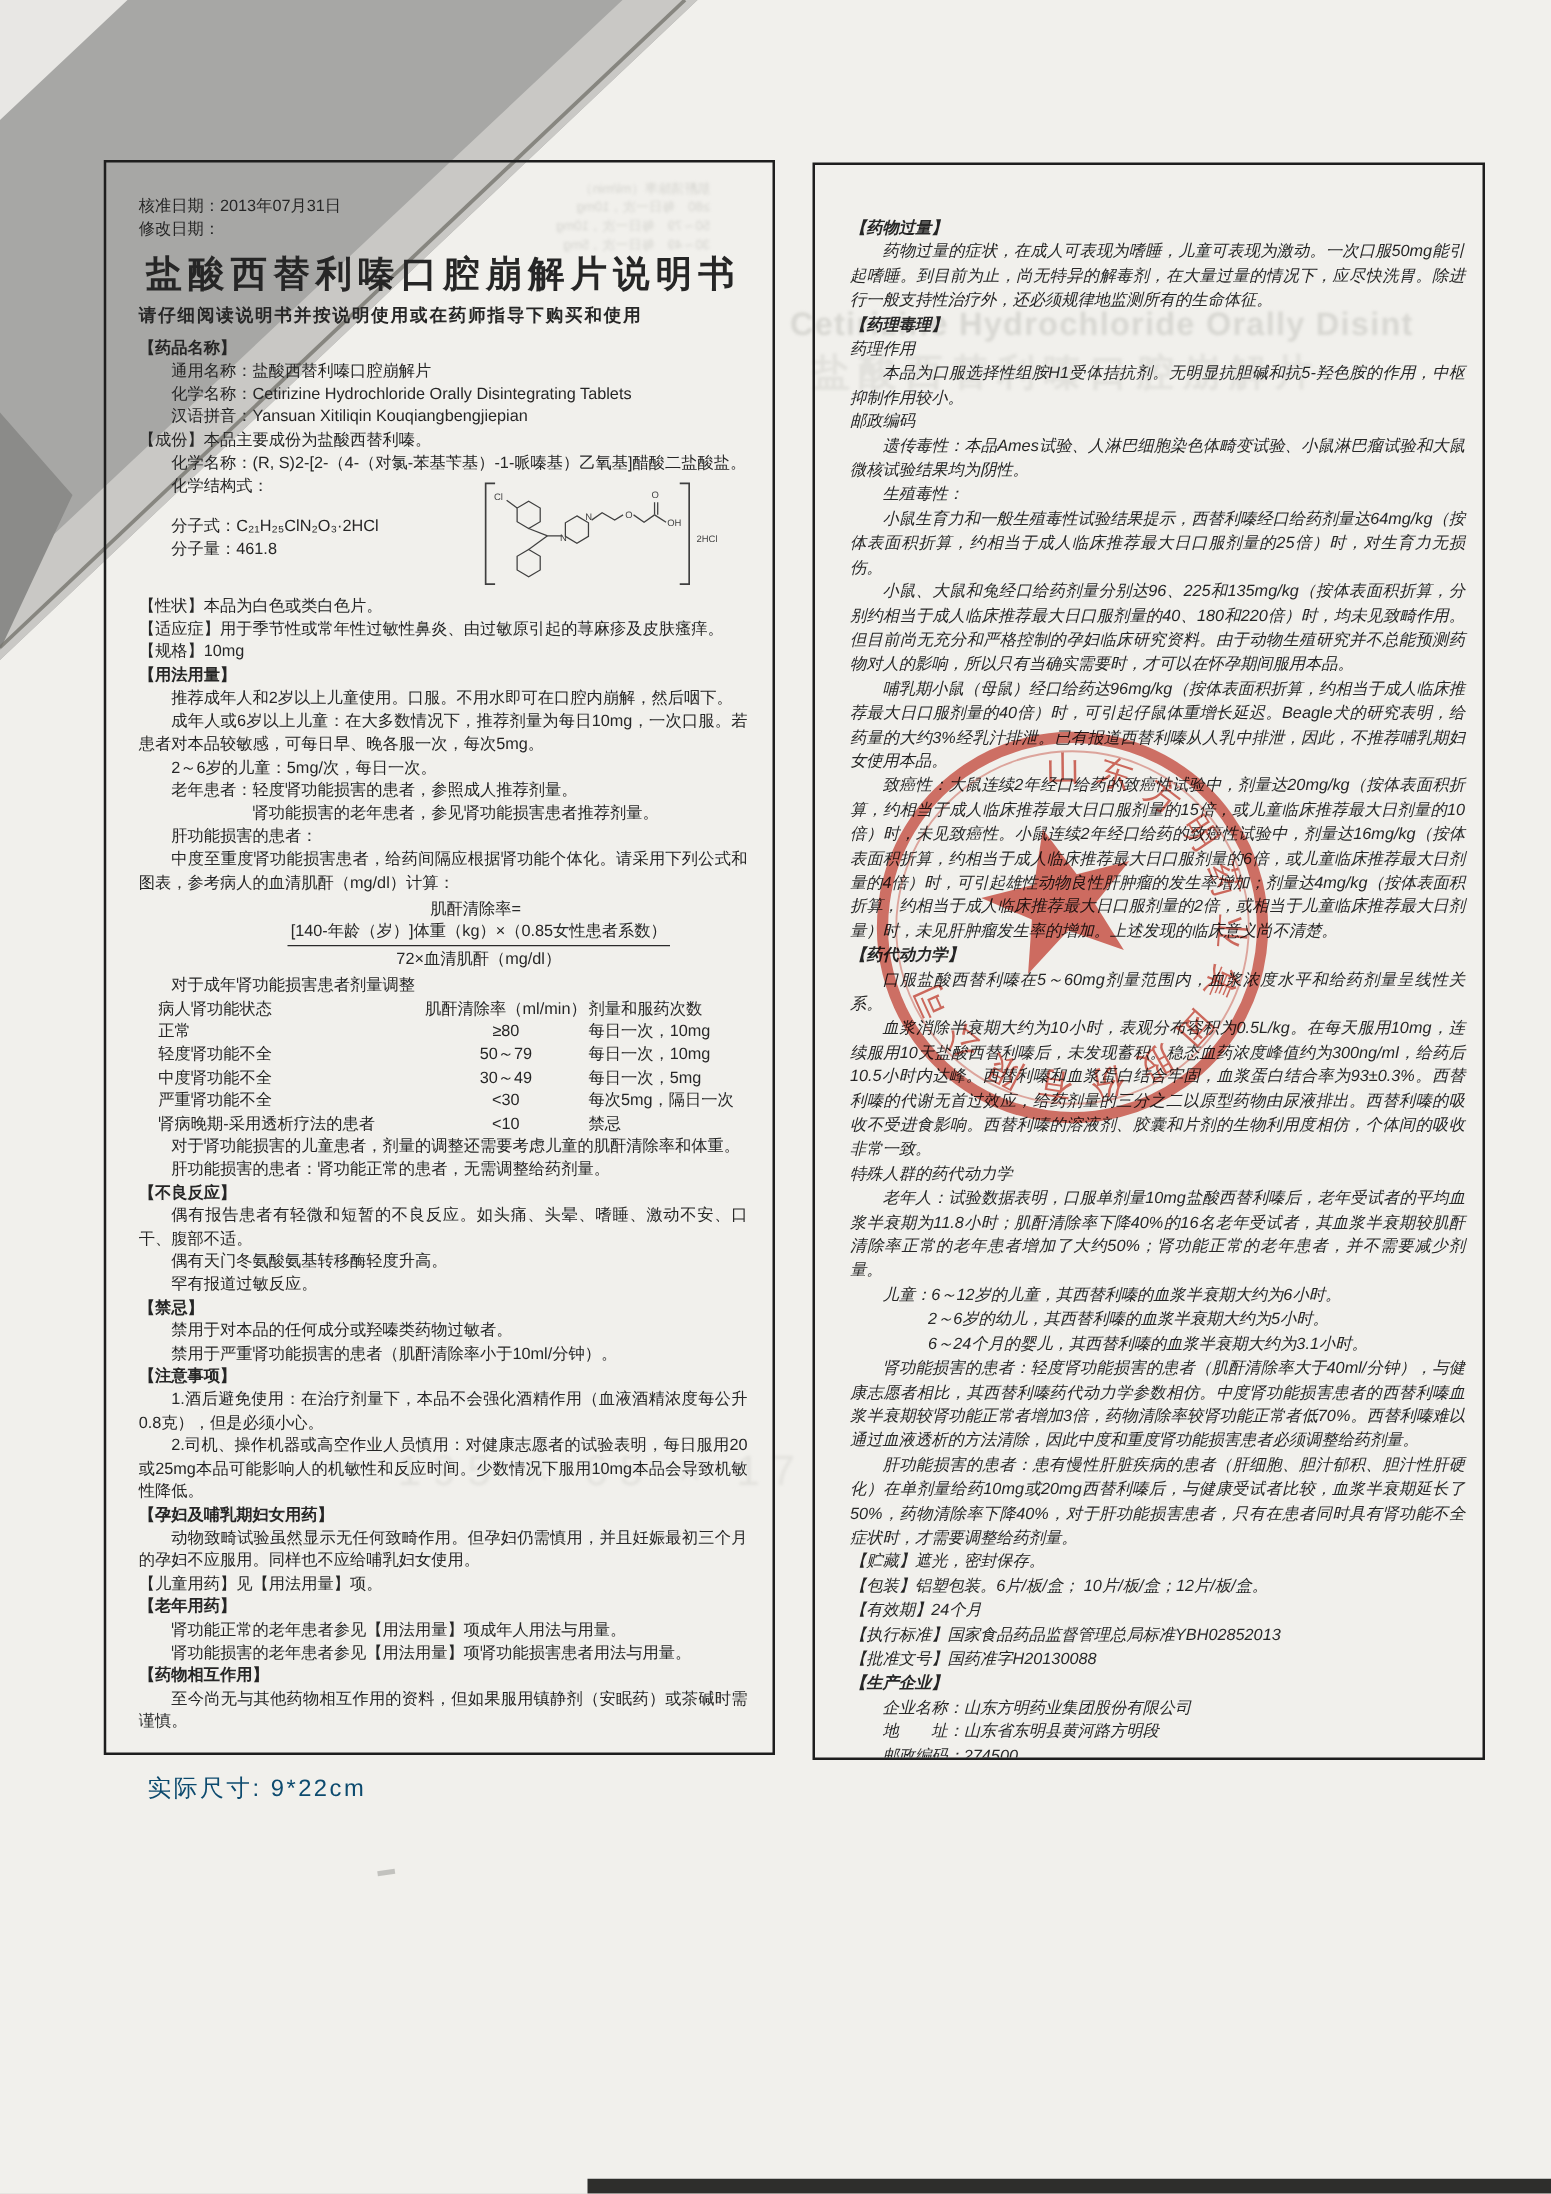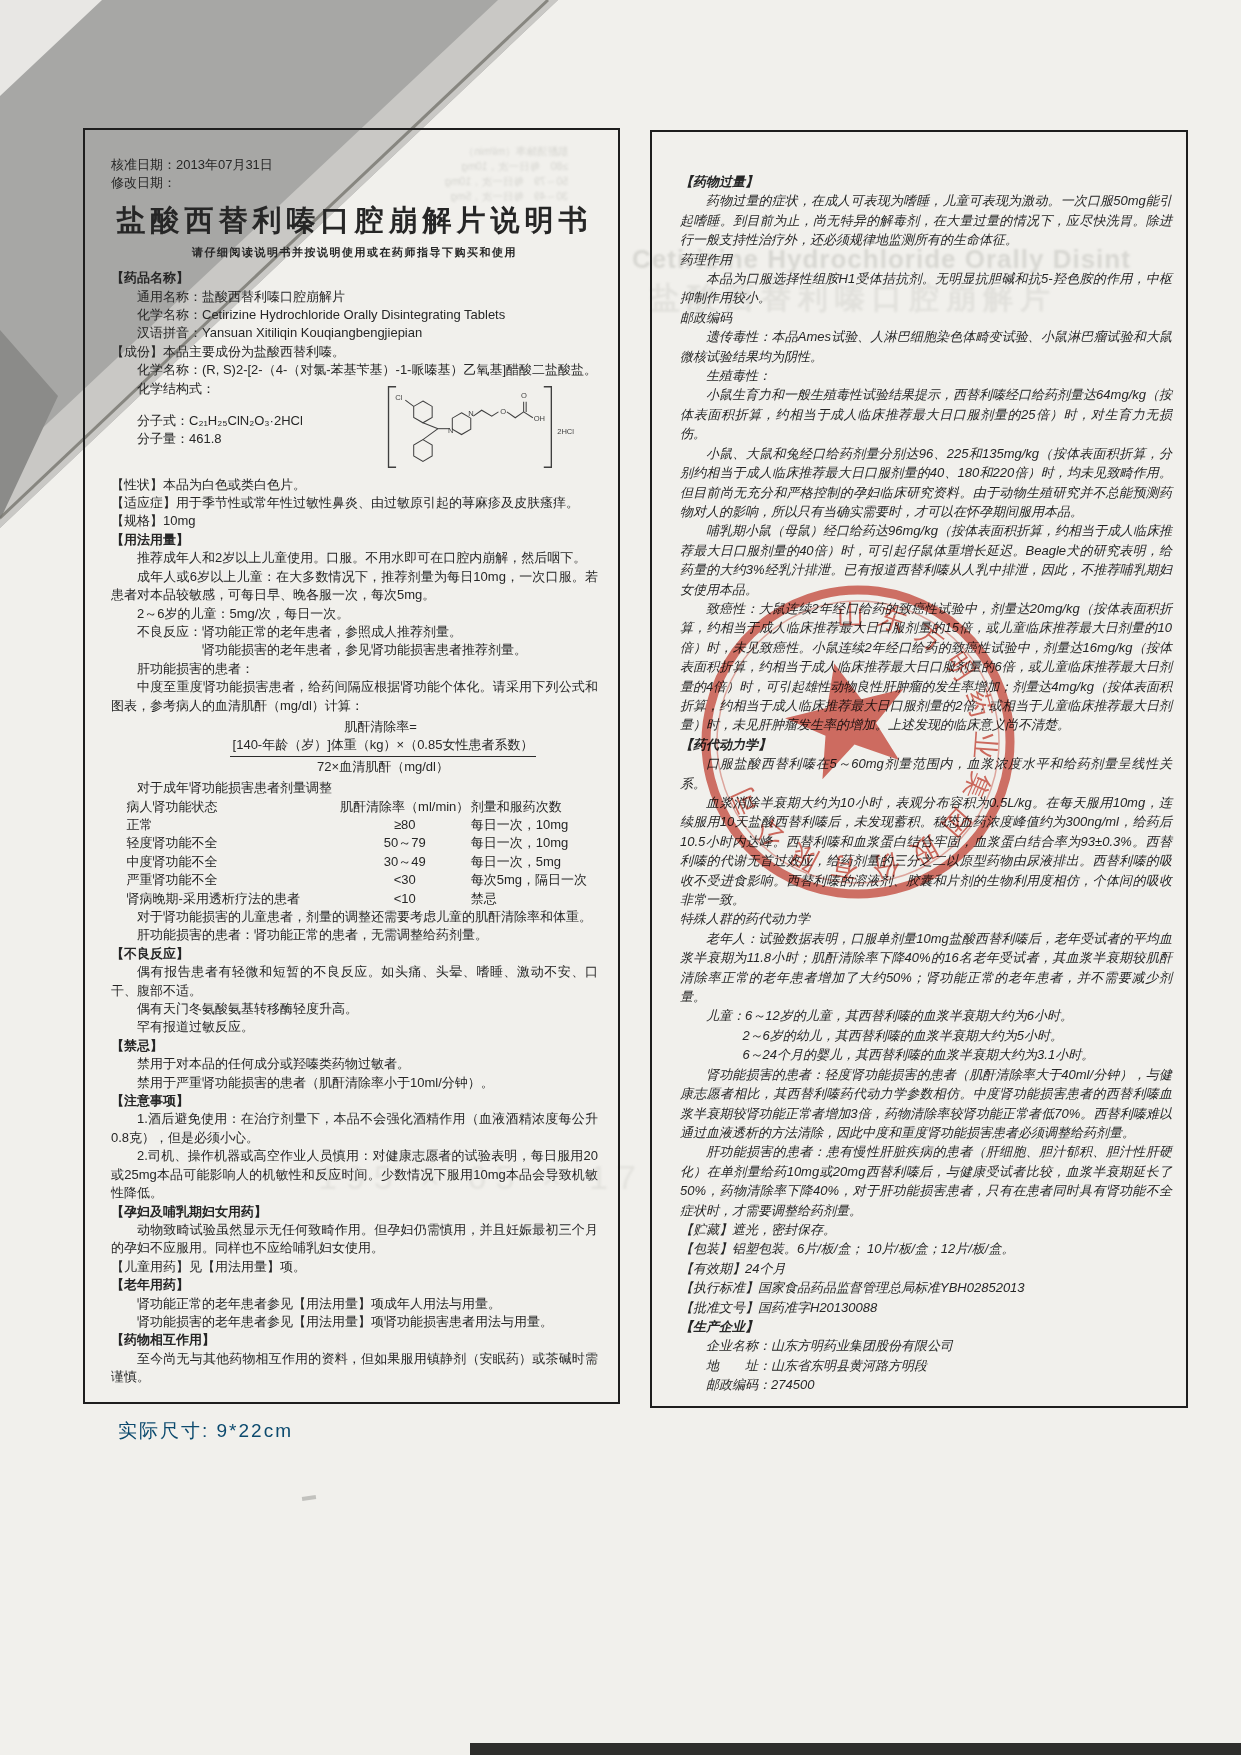--- a/index.html
+++ b/index.html
@@ -20,21 +20,21 @@
             font-size:13px;line-height:18.4px;overflow:hidden;}
   #right-box{left:650px;top:130px;width:538px;height:1278px;padding:40px 14px 0 28px;
              font-size:13px;line-height:19.4px;overflow:hidden;font-style:italic;}
   .ln{margin:0;text-align:justify;}
   .ind{text-indent:2em;}
   .i1{padding-left:2em;}
   .i4{padding-left:4.8em;}
   .i7{padding-left:7em;}
   .sec{font-weight:600;}
   #page-title{font-size:29px;font-weight:700;letter-spacing:5px;text-align:center;margin:10px 0 6px 0;line-height:34px;}
-  #page-subtitle{font-size:11px;font-weight:700;letter-spacing:1.5px;text-align:center;margin:0 0 8px 0;}
+  #page-subtitle{font-size:14px;font-weight:700;letter-spacing:1.5px;text-align:left;margin:0 0 8px 0;}
   
   .chemrow{display:flex;align-items:flex-start;height:96px;}
   .chemtext{flex:1;}
   .chemtext p{margin:0;}
   .chemtext .gap{height:14px;}
   
   .formula{display:flex;align-items:center;padding-left:4em;margin:3px 0;flex-direction:column;}
   .frac{display:inline-flex;flex-direction:column;text-align:center;margin-left:5px;}
   .frac .num{border-bottom:1.5px solid #2a2a2a;padding:0 3px 1px 3px;}
   .frac .den{padding-top:1px;}
@@ -122,21 +122,21 @@
 
     <div>
 
     <p class="ln">【性状】本品为白色或类白色片。</p>
         <p class="ln">【适应症】用于季节性或常年性过敏性鼻炎、由过敏原引起的荨麻疹及皮肤瘙痒。</p>
         <p class="ln">【规格】10mg</p>
         <p class="ln sec">【用法用量】</p>
         <p class="ln ind">推荐成年人和2岁以上儿童使用。口服。不用水即可在口腔内崩解，然后咽下。</p>
         <p class="ln ind">成年人或6岁以上儿童：在大多数情况下，推荐剂量为每日10mg，一次口服。若患者对本品较敏感，可每日早、晚各服一次，每次5mg。</p>
         <p class="ln i1">2～6岁的儿童：5mg/次，每日一次。</p>
-        <p class="ln i1">不良反应：肾功能正常的老年患者，参照成人推荐剂量。</p>
+        <p class="ln i1">老年患者：轻度肾功能损害的患者，参照成人推荐剂量。</p>
         <p class="ln i7">肾功能损害的老年患者，参见肾功能损害患者推荐剂量。</p>
         <p class="ln i1">肝功能损害的患者：</p>
         <p class="ln ind">中度至重度肾功能损害患者，给药间隔应根据肾功能个体化。请采用下列公式和图表，参考病人的血清肌酐（mg/dl）计算：</p>
       </div>
 
     <div class="formula">
       <span>肌酐清除率=</span>
       <span class="frac">
         <span class="num">[140-年龄（岁）]体重（kg）×（0.85女性患者系数）</span>
         <span class="den">72×血清肌酐（mg/dl）</span>
@@ -203,20 +203,21 @@
         <p class="ln sec">【药物相互作用】</p>
         <p class="ln ind">至今尚无与其他药物相互作用的资料，但如果服用镇静剂（安眠药）或茶碱时需谨慎。</p>
       </div>
   </div>
 
   <div class="box" id="right-box">
     <div>
 
     <p class="ln sec">【药物过量】</p>
         <p class="ln ind">药物过量的症状，在成人可表现为嗜睡，儿童可表现为激动。一次口服50mg能引起嗜睡。到目前为止，尚无特异的解毒剂，在大量过量的情况下，应尽快洗胃。除进行一般支持性治疗外，还必须规律地监测所有的生命体征。</p>
+        <p class="ln sec">【药理毒理】</p>
         <p class="ln">药理作用</p>
         <p class="ln ind">本品为口服选择性组胺H1受体拮抗剂。无明显抗胆碱和抗5-羟色胺的作用，中枢抑制作用较小。</p>
         <p class="ln">邮政编码</p>
         <p class="ln ind">遗传毒性：本品Ames试验、人淋巴细胞染色体畸变试验、小鼠淋巴瘤试验和大鼠微核试验结果均为阴性。</p>
         <p class="ln i1">生殖毒性：</p>
         <p class="ln ind">小鼠生育力和一般生殖毒性试验结果提示，西替利嗪经口给药剂量达64mg/kg（按体表面积折算，约相当于成人临床推荐最大日口服剂量的25倍）时，对生育力无损伤。</p>
         <p class="ln ind">小鼠、大鼠和兔经口给药剂量分别达96、225和135mg/kg（按体表面积折算，分别约相当于成人临床推荐最大日口服剂量的40、180和220倍）时，均未见致畸作用。但目前尚无充分和严格控制的孕妇临床研究资料。由于动物生殖研究并不总能预测药物对人的影响，所以只有当确实需要时，才可以在怀孕期间服用本品。</p>
         <p class="ln ind">哺乳期小鼠（母鼠）经口给药达96mg/kg（按体表面积折算，约相当于成人临床推荐最大日口服剂量的40倍）时，可引起仔鼠体重增长延迟。Beagle犬的研究表明，给药量的大约3%经乳汁排泄。已有报道西替利嗪从人乳中排泄，因此，不推荐哺乳期妇女使用本品。</p>
         <p class="ln ind">致癌性：大鼠连续2年经口给药的致癌性试验中，剂量达20mg/kg（按体表面积折算，约相当于成人临床推荐最大日口服剂量的15倍，或儿童临床推荐最大日剂量的10倍）时，未见致癌性。小鼠连续2年经口给药的致癌性试验中，剂量达16mg/kg（按体表面积折算，约相当于成人临床推荐最大日口服剂量的6倍，或儿童临床推荐最大日剂量的4倍）时，可引起雄性动物良性肝肿瘤的发生率增加；剂量达4mg/kg（按体表面积折算，约相当于成人临床推荐最大日口服剂量的2倍，或相当于儿童临床推荐最大日剂量）时，未见肝肿瘤发生率的增加。上述发现的临床意义尚不清楚。</p>
         <p class="ln sec">【药代动力学】</p>

